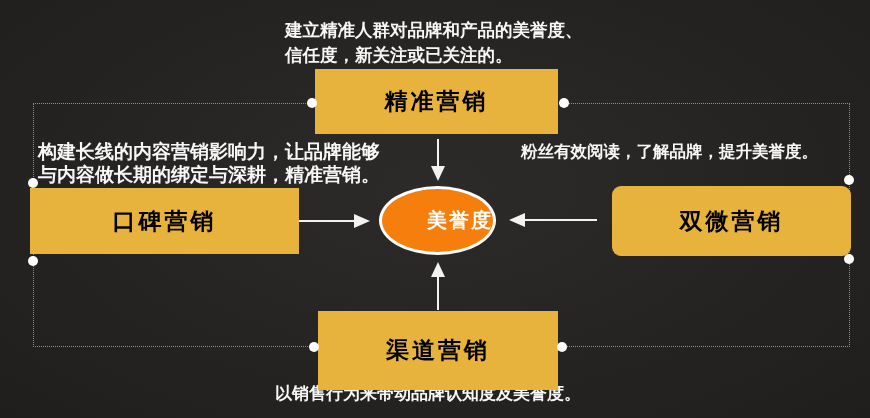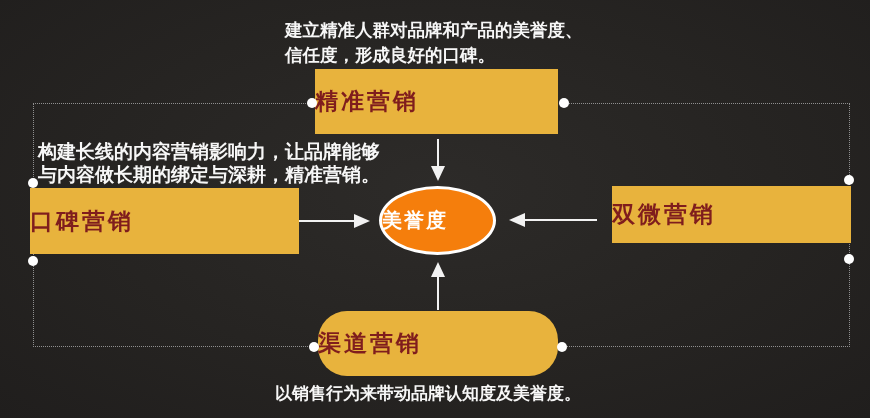--- a/index.html
+++ b/index.html
@@ -7,32 +7,32 @@
     position:relative;width:870px;height:418px;overflow:hidden;
     background:radial-gradient(ellipse at 50% 45%, #2d2b29 0%, #262422 55%, #201e1d 100%);
     font-family:"DejaVu Sans","Liberation Sans",sans-serif;
     font-weight:bold;
   }
   .frame{
     position:absolute;left:33px;top:103px;width:817px;height:244px;
     border:1px dotted #8f8f8f;box-sizing:border-box;
   }
   .node{
-    position:absolute;background:#E8B33D;color:#7f1d1d;
-    display:flex;align-items:center;
+    position:absolute;background:#E8B33D;color:#000000;
+    display:flex;align-items:center;justify-content:center;
     font-size:23px;letter-spacing:3px;
   }
   .node-top{left:315px;top:69px;width:243px;height:65px;}
   .node-left{left:30px;top:188px;width:269px;height:66px;}
-  .node-right{left:612px;top:186px;width:239px;height:57px;}
-  .node-bottom{left:318px;top:311px;width:240px;height:65px;border-radius:29px;}
+  .node-right{left:612px;top:186px;width:239px;height:70px;border-radius:9px;}
+  .node-bottom{left:318px;top:311px;width:240px;height:79px;}
   .center-ellipse{
     position:absolute;left:379px;top:186px;width:117px;height:69px;
     background:#F57E0C;border:3px solid #ffffff;border-radius:50%;
-    box-sizing:border-box;display:flex;align-items:center;justify-content:flex-start;
+    box-sizing:border-box;display:flex;align-items:center;justify-content:flex-end;
     color:#ffffff;font-size:20px;letter-spacing:2px;
   }
   .note{
     position:absolute;color:#f7f7f7;font-size:17px;line-height:24px;white-space:nowrap;
   }
   .note span{display:block;}
   .note-top{left:285px;top:18px;font-size:17.5px;line-height:25px;}
   .note-left{left:38px;top:140px;font-size:19px;line-height:23px;}
   .note-right{left:521px;top:140px;font-size:16.5px;line-height:23px;}
   .note-bottom{left:275px;top:381px;}
@@ -62,29 +62,30 @@
       <polygon points="354,214 354,228 370,221" stroke="none"></polygon>
     </g>
     <g stroke="#f2f2f2" fill="#f2f2f2">
       <line x1="597" y1="220" x2="524" y2="220" stroke-width="2"></line>
       <polygon points="525,213 525,227 509,220" stroke="none"></polygon>
     </g>
   </svg>
 
   <div class="note note-top">
     <span>建立精准人群对品牌和产品的美誉度、</span>
-    <span>信任度，形成良好的口碑。</span>
+    <span>信任度，新关注或已关注的。</span>
   </div>
 
   <div class="note note-left">
     <span>构建长线的内容营销影响力，让品牌能够</span>
     <span>与内容做长期的绑定与深耕，精准营销。</span>
   </div>
 
   <div class="note note-right">
+    <span>粉丝有效阅读，了解品牌，提升美誉度。</span>
   </div>
 
   <div class="note note-bottom">
     <span>以销售行为来带动品牌认知度及美誉度。</span>
   </div>
 
   <div class="node node-top">
     <span>精准营销</span>
   </div>
 

